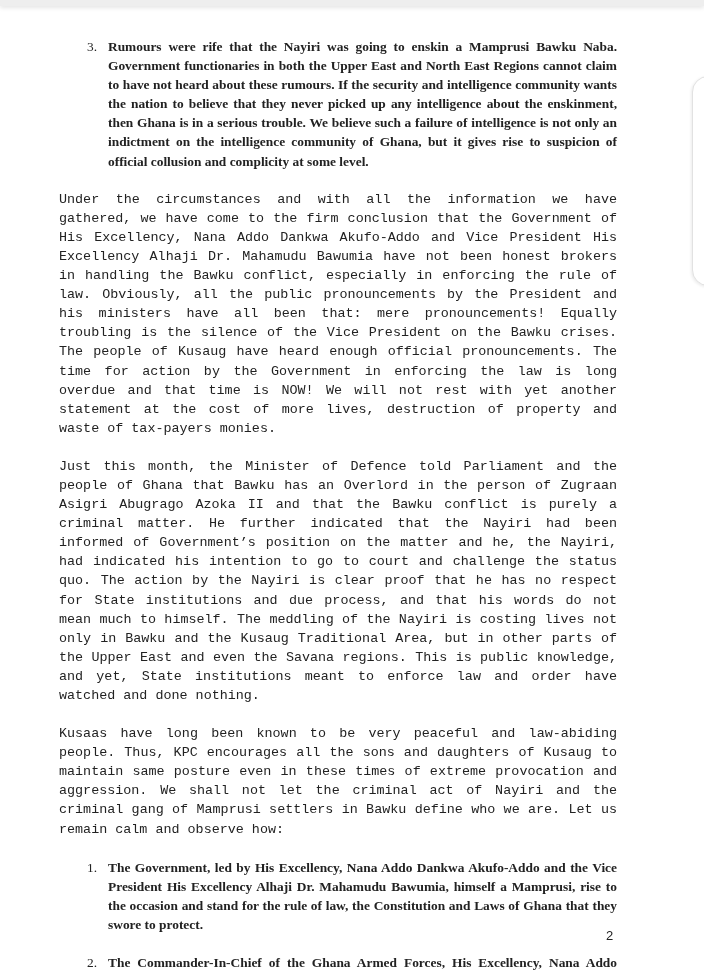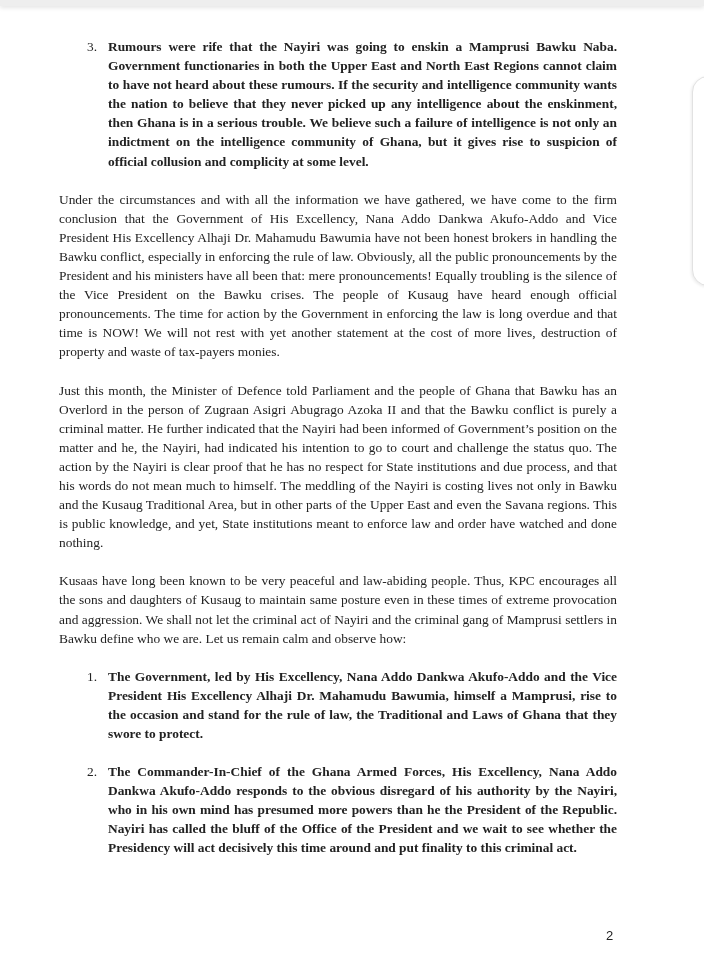--- a/index.html
+++ b/index.html
@@ -18,21 +18,21 @@
     position: absolute; left: 692px; top: 76px; width: 40px; height: 208px;
     border: 1px solid #e2e2e2; border-radius: 16px;
     background: #ffffff;
     box-shadow: -1px 1px 3px rgba(0,0,0,0.08);
   }
   .page {
     position: absolute; left: 59px; top: 37px; width: 558px;
     font-size: 13.4px; line-height: 19.1px;
   }
   .para {
-    margin: 0 0 19px 0; text-align: justify;
+    margin: 0 0 19px 0; text-align: justify; font-family: Liberation Mono, monospace;
   }
   .list-item {
     display: flex; margin: 0 0 19px 0;
   }
   .list-num {
     width: 49px; flex: 0 0 49px; text-align: right; padding-right: 0;
     box-sizing: border-box;
   }
   .list-num span { display: inline-block; width: 21px; text-align: left; }
   .list-text { flex: 1; text-align: justify; font-weight: bold; }
@@ -53,21 +53,21 @@
     <div class="list-num"><span>3.</span></div>
     <div class="list-text">Rumours were rife that the Nayiri was going to enskin a Mamprusi Bawku Naba. Government functionaries in both the Upper East and North East Regions cannot claim to have not heard about these rumours. If the security and intelligence community wants the nation to believe that they never picked up any intelligence about the enskinment, then Ghana is in a serious trouble. We believe such a failure of intelligence is not only an indictment on the intelligence community of Ghana, but it gives rise to suspicion of official collusion and complicity at some level.</div>
   </div>
 
   <p class="para">Under the circumstances and with all the information we have gathered, we have come to the firm conclusion that the Government of His Excellency, Nana Addo Dankwa Akufo-Addo and Vice President His Excellency Alhaji Dr. Mahamudu Bawumia have not been honest brokers in handling the Bawku conflict, especially in enforcing the rule of law. Obviously, all the public pronouncements by the President and his ministers have all been that: mere pronouncements! Equally troubling is the silence of the Vice President on the Bawku crises. The people of Kusaug have heard enough official pronouncements. The time for action by the Government in enforcing the law is long overdue and that time is NOW! We will not rest with yet another statement at the cost of more lives, destruction of property and waste of tax-payers monies.</p>
   <p class="para">Just this month, the Minister of Defence told Parliament and the people of Ghana that Bawku has an Overlord in the person of Zugraan Asigri Abugrago Azoka II and that the Bawku conflict is purely a criminal matter. He further indicated that the Nayiri had been informed of Government’s position on the matter and he, the Nayiri, had indicated his intention to go to court and challenge the status quo. The action by the Nayiri is clear proof that he has no respect for State institutions and due process, and that his words do not mean much to himself. The meddling of the Nayiri is costing lives not only in Bawku and the Kusaug Traditional Area, but in other parts of the Upper East and even the Savana regions. This is public knowledge, and yet, State institutions meant to enforce law and order have watched and done nothing.</p>
   <p class="para">Kusaas have long been known to be very peaceful and law-abiding people. Thus, KPC encourages all the sons and daughters of Kusaug to maintain same posture even in these times of extreme provocation and aggression. We shall not let the criminal act of Nayiri and the criminal gang of Mamprusi settlers in Bawku define who we are. Let us remain calm and observe how:</p>
 
   <div class="list-item">
     <div class="list-num"><span>1.</span></div>
-    <div class="list-text">The Government, led by His Excellency, Nana Addo Dankwa Akufo-Addo and the Vice President His Excellency Alhaji Dr. Mahamudu Bawumia, himself a Mamprusi, rise to the occasion and stand for the rule of law, the Traditional and Laws of Ghana that they swore to protect.</div>
+    <div class="list-text">The Government, led by His Excellency, Nana Addo Dankwa Akufo-Addo and the Vice President His Excellency Alhaji Dr. Mahamudu Bawumia, himself a Mamprusi, rise to the occasion and stand for the rule of law, the Constitution and Laws of Ghana that they swore to protect.</div>
   </div>
   <div class="list-item">
     <div class="list-num"><span>2.</span></div>
     <div class="list-text">The Commander-In-Chief of the Ghana Armed Forces, His Excellency, Nana Addo Dankwa Akufo-Addo responds to the obvious disregard of his authority by the Nayiri, who in his own mind has presumed more powers than he the President of the Republic. Nayiri has called the bluff of the Office of the President and we wait to see whether the Presidency will act decisively this time around and put finality to this criminal act.</div>
   </div>
 </div>
 
 <div class="page-number">2</div>
 
 </body></html>

